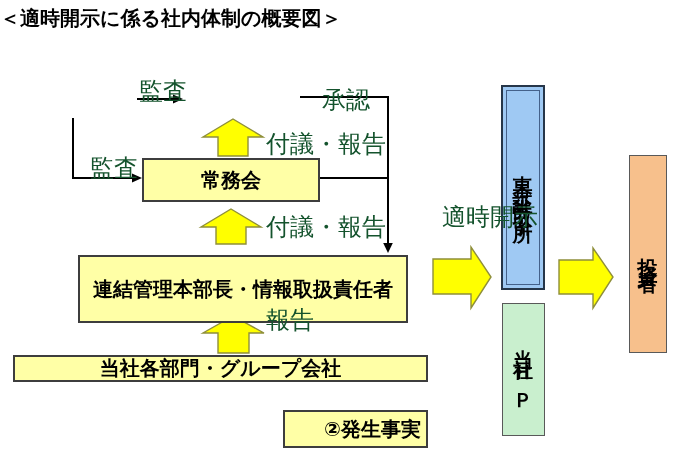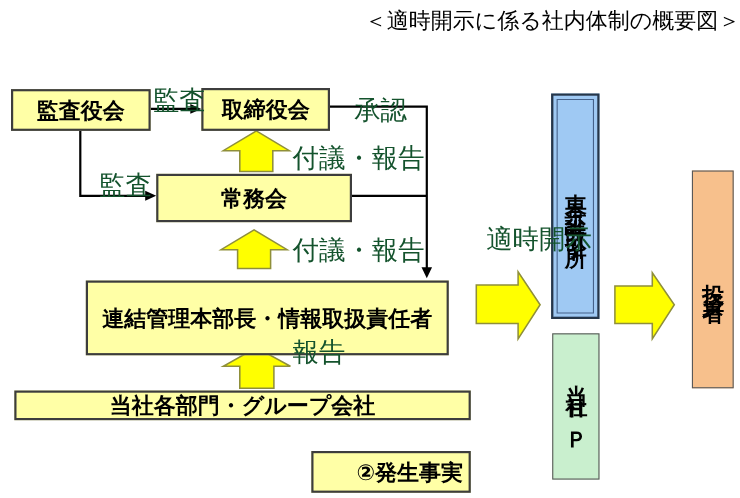--- a/index.html
+++ b/index.html
@@ -14,23 +14,23 @@
     height: 453px;
     background: #ffffff;
     overflow: hidden;
     color: #000;
   }
   .title {
     position: absolute;
     top: 5px;
     left: 0;
     width: 100%;
-    text-align: right;
+    text-align: left;
     font-size: 20px;
-    font-weight: normal;
+    font-weight: bold;
     letter-spacing: 0px;
     color: #000;
   }
   .box {
     position: absolute;
     box-sizing: border-box;
     display: flex;
     align-items: center;
     justify-content: center;
     font-weight: bold;
@@ -100,27 +100,21 @@
 
     <polyline points="320,178 388,178" fill="none" stroke="#000" stroke-width="2"></polyline>
 
     <polygon points="233,119 263,137 248,137 248,156 218,156 218,137 203,137" fill="#ffff00" stroke="#8f8f3a" stroke-width="1.4"></polygon>
     <polygon points="231,209 261,227 246,227 246,244 216,244 216,227 201,227" fill="#ffff00" stroke="#8f8f3a" stroke-width="1.4"></polygon>
     <polygon points="233,316 264,333 249,333 249,353 218,353 218,333 203,333" fill="#ffff00" stroke="#8f8f3a" stroke-width="1.4"></polygon>
     <polygon points="433,259 471,259 471,247 491,277 471,308 471,294 433,294" fill="#ffff00" stroke="#8f8f3a" stroke-width="1.4"></polygon>
     <polygon points="559,260 593,260 593,248 613,277 593,308 593,294 559,294" fill="#ffff00" stroke="#8f8f3a" stroke-width="1.4"></polygon>
   </svg>
 
-  <div class="box box-yellow" style="left:10px; top:81px; width:127px; height:38px;">
-    <span>監査役会</span>
-  </div>
 
-  <div class="box box-yellow" style="left:183px; top:80px; width:117px; height:39px;">
-    <span>取締役会</span>
-  </div>
 
   <div class="box box-yellow" style="left:142px; top:158px; width:178px; height:44px;">
     <span>常務会</span>
   </div>
 
   <div class="box box-yellow" style="left:78px; top:255px; width:330px; height:68px;">
     <span>連結管理本部長・情報取扱責任者</span>
   </div>
 
   <div class="box box-yellow" style="left:13px; top:355px; width:415px; height:27px;">

